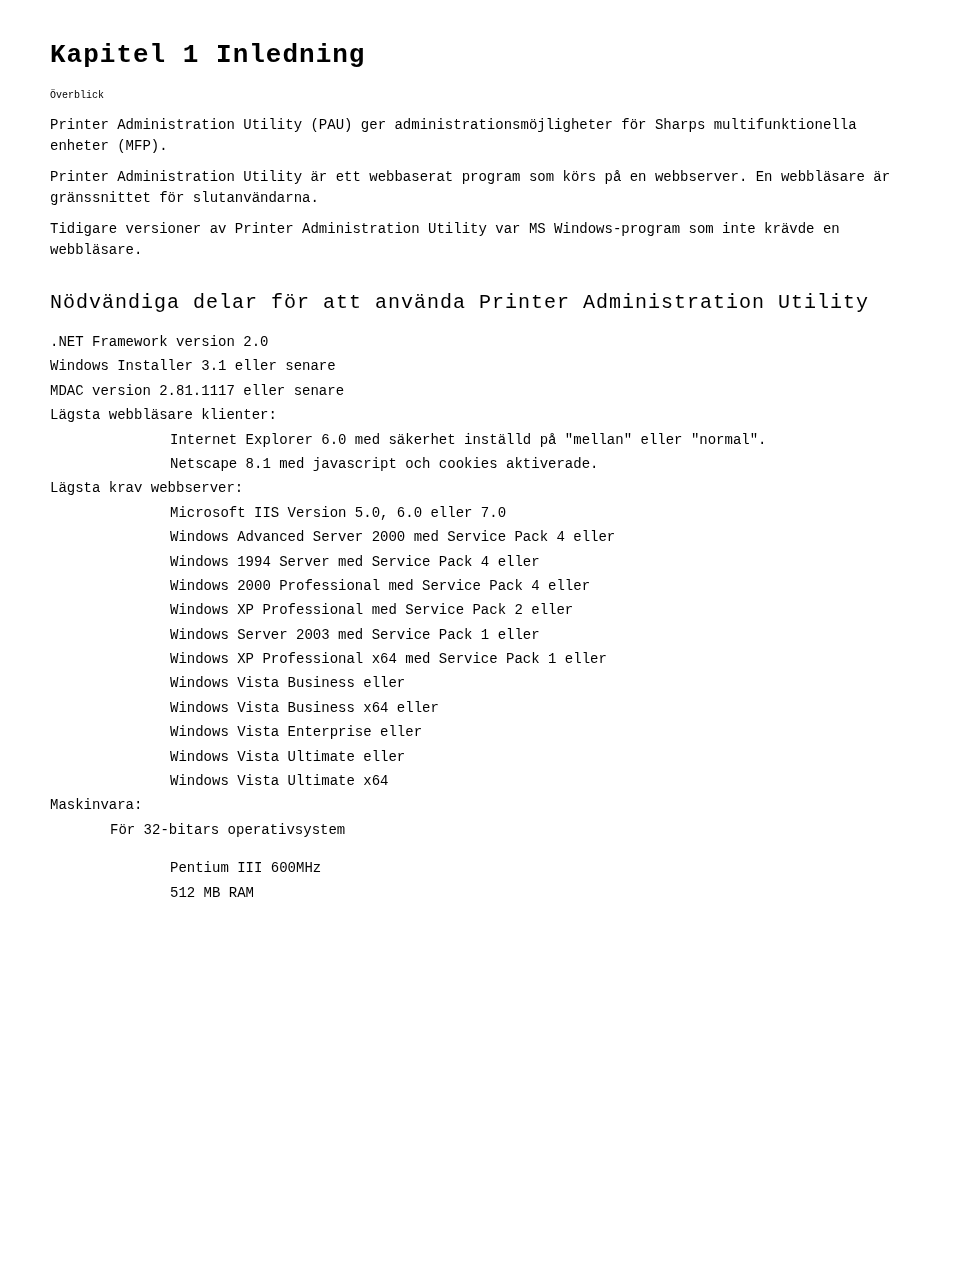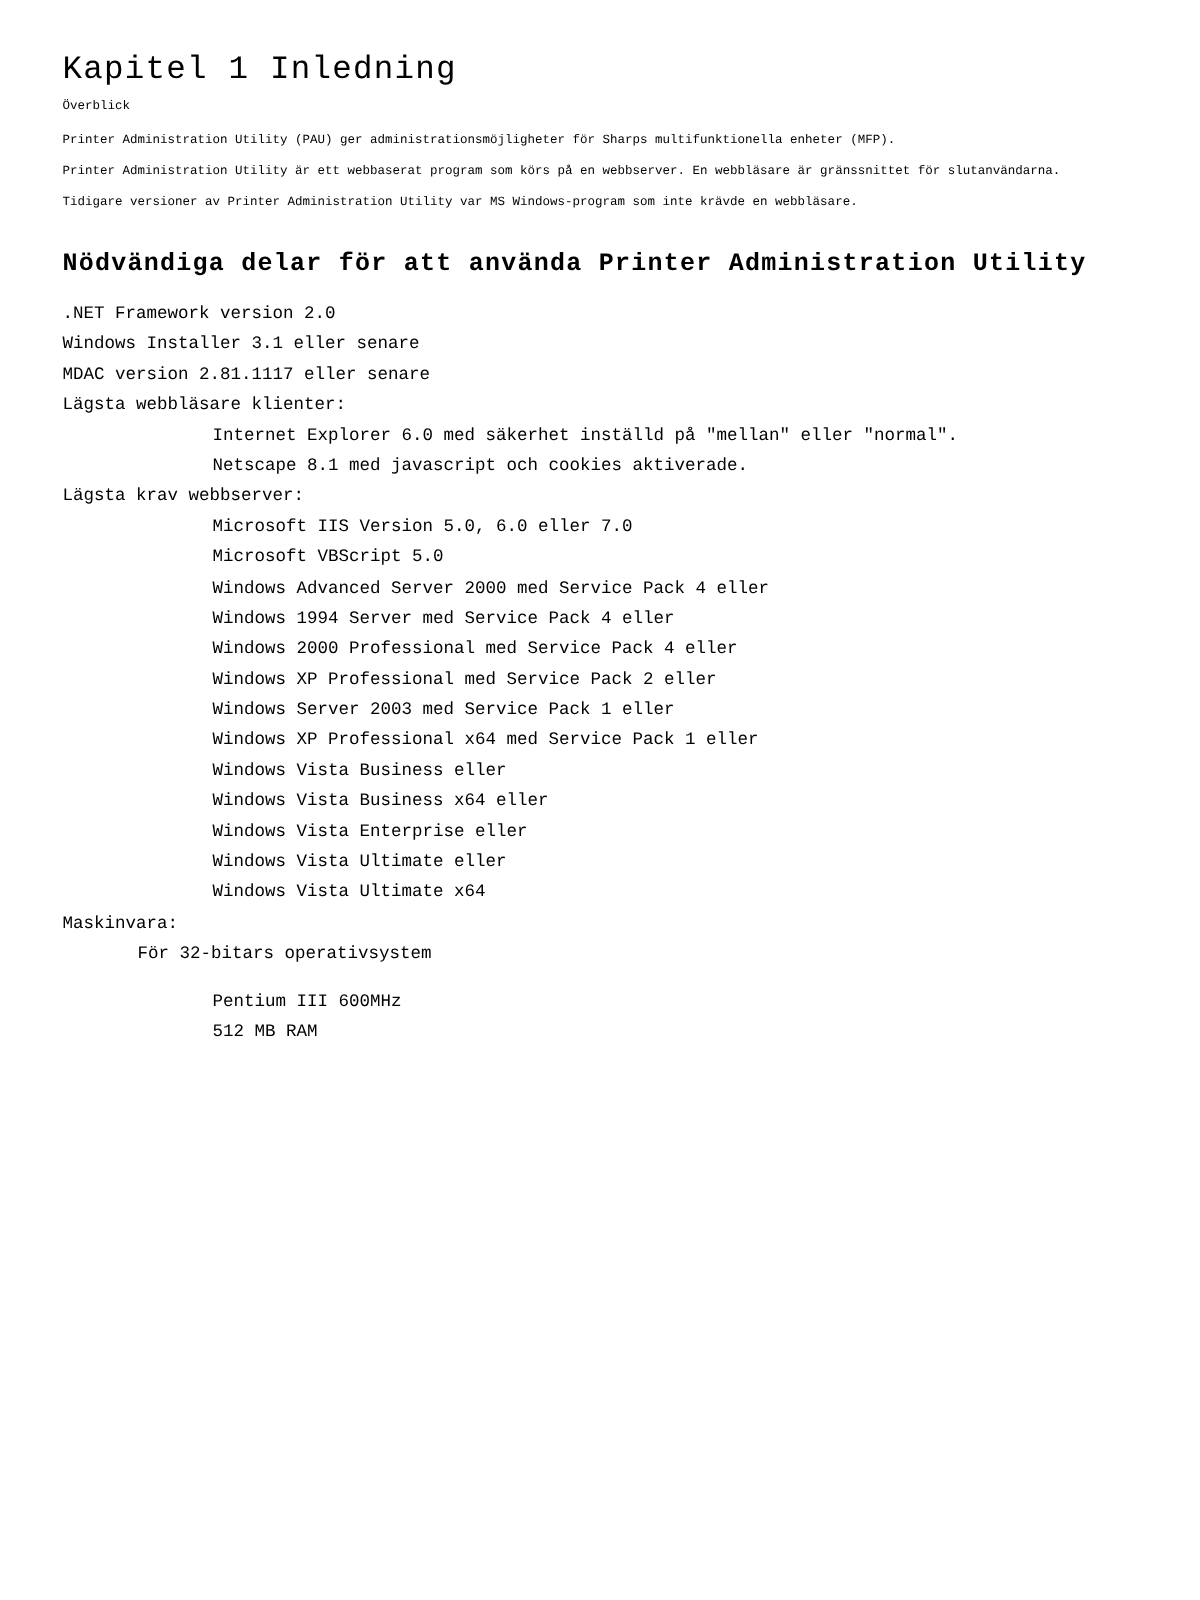--- a/index.html
+++ b/index.html
@@ -11,36 +11,36 @@
       background: #ffffff;
       font-family: 'Courier New', Courier, monospace;
       font-size: 14px;
       color: #000000;
       padding: 40px 50px;
       width: 960px;
       min-height: 1280px;
     }
     .page-title {
       font-size: 26px;
-      font-weight: normal;
-      margin-bottom: 10px;
+      font-weight: bold;
+      margin-bottom: 20px;
       letter-spacing: 1px;
     }
     .section-subtitle {
       font-size: 10px;
       margin-bottom: 14px;
     }
     .paragraph {
-      font-size: 10px;
+      font-size: 14px;
       margin-bottom: 10px;
       line-height: 1.5;
     }
     .section-heading {
       font-size: 20px;
-      font-weight: bold;
+      font-weight: normal;
       margin-top: 28px;
       margin-bottom: 14px;
       line-height: 1.4;
       letter-spacing: 1px;
     }
     .list-section {
       margin-bottom: 6px;
     }
     .list-item {
       font-size: 14px;
@@ -74,21 +74,20 @@
 
 <div class="list-section">
 <div class="list-item">.NET Framework version 2.0</div>
     <div class="list-item">Windows Installer 3.1 eller senare</div>
     <div class="list-item">MDAC version 2.81.1117 eller senare</div>
     <div class="list-item">Lägsta webbläsare klienter:</div>
     <div class="list-item-indented">Internet Explorer 6.0 med säkerhet inställd på "mellan" eller "normal".</div>
     <div class="list-item-indented">Netscape 8.1 med javascript och cookies aktiverade.</div>
     <div class="list-item">Lägsta krav webbserver:</div>
     <div class="list-item-indented">Microsoft IIS Version 5.0, 6.0 eller 7.0</div>
-    <div class="list-item-indented">Microsoft VBScript 5.0</div>
     <div class="list-item-indented">Windows Advanced Server 2000 med Service Pack 4 eller</div>
     <div class="list-item-indented">Windows 1994 Server med Service Pack 4 eller</div>
     <div class="list-item-indented">Windows 2000 Professional med Service Pack 4 eller</div>
     <div class="list-item-indented">Windows XP Professional med Service Pack 2 eller</div>
     <div class="list-item-indented">Windows Server 2003 med Service Pack 1 eller</div>
     <div class="list-item-indented">Windows XP Professional x64 med Service Pack 1 eller</div>
     <div class="list-item-indented">Windows Vista Business eller</div>
     <div class="list-item-indented">Windows Vista Business x64 eller</div>
     <div class="list-item-indented">Windows Vista Enterprise eller</div>
     <div class="list-item-indented">Windows Vista Ultimate eller</div>

